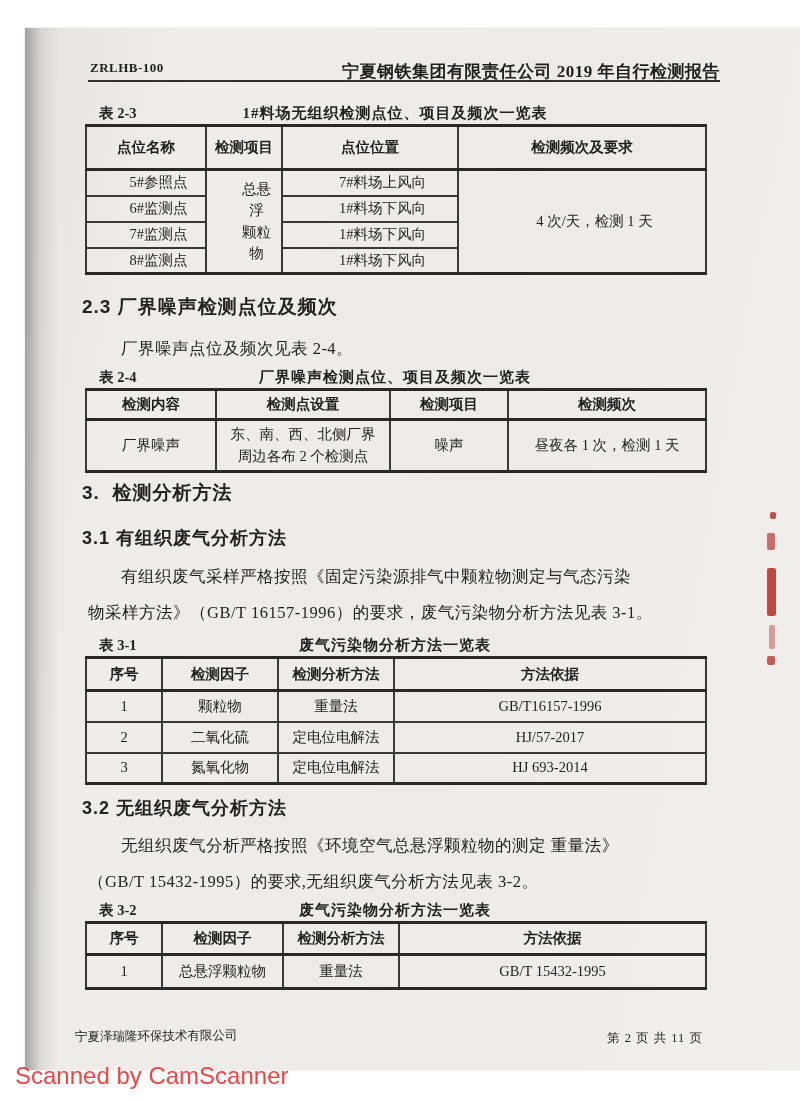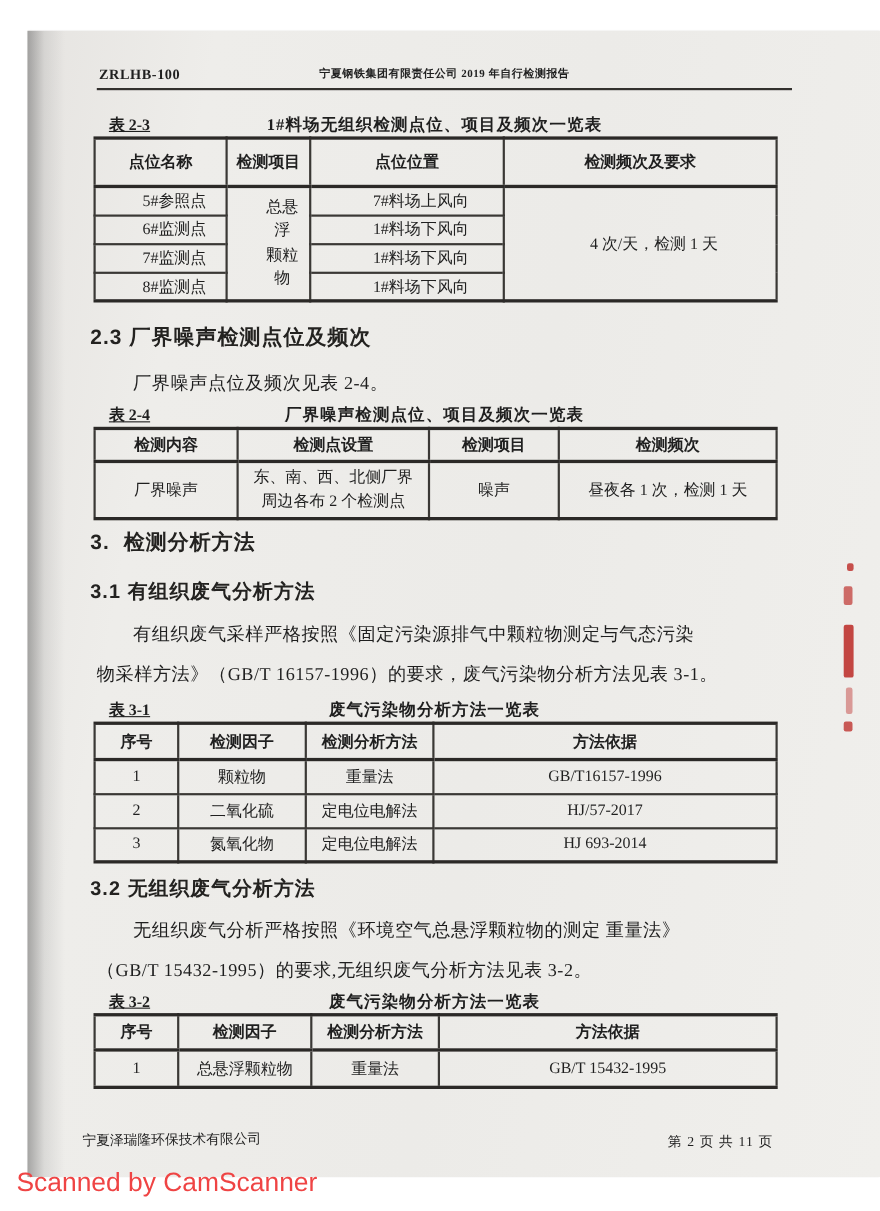--- a/index.html
+++ b/index.html
@@ -13,27 +13,27 @@
   .edge-shadow { position:absolute; left:0; top:0; bottom:0; width:34px;
           background:linear-gradient(to right, rgba(105,105,105,.55), rgba(160,160,160,.25) 45%, rgba(200,200,200,0)); }
 
   .content { position:absolute; left:63px; top:0; width:632px; }
   .abs { position:absolute; }
 
   
   .doc-header { top:30px; left:0; width:632px; height:22px; }
   .hdr-code  { position:absolute; left:2px; top:2px; font-size:13px; font-weight:bold;
                font-family:"Liberation Serif",serif; letter-spacing:.5px; }
-  .hdr-title { position:absolute; left:0; width:100%; text-align:center; top:2px;
-               font-size:10px; font-weight:bold; letter-spacing:.5px; }
+  .hdr-title { position:absolute; left:0; width:100%; text-align:right; top:2px;
+               font-size:17px; font-weight:bold; letter-spacing:.5px; }
   .hdr-rule  { top:52px; left:0; width:632px; height:0; border-top:2px solid #33312e; }
 
   
   .tbl-caption { left:-3px; width:620px; height:20px; }
-  .cap-label { position:absolute; left:14px; top:0; font-size:14.5px; font-weight:bold;text-decoration:underline; }
+  .cap-label { position:absolute; left:14px; top:0; font-size:14.5px; font-weight:bold; }
   .cap-title { position:absolute; left:0; width:100%; text-align:center; top:0;
                font-size:15px; font-weight:bold; letter-spacing:1px; }
 
   
   table.tbl { left:-3px; width:620px; border-collapse:collapse; table-layout:fixed;
               border-top:3px solid #2b2927; border-bottom:3px solid #2b2927; }
   .tbl th, .tbl td { border:2px solid #3a3835; font-size:14.5px; text-align:center;
               vertical-align:middle; padding:1px 4px; }
   .tbl thead th { font-weight:bold; border-bottom:3px solid #2b2927; }
   .pre { white-space:pre-line; line-height:1.45; }

